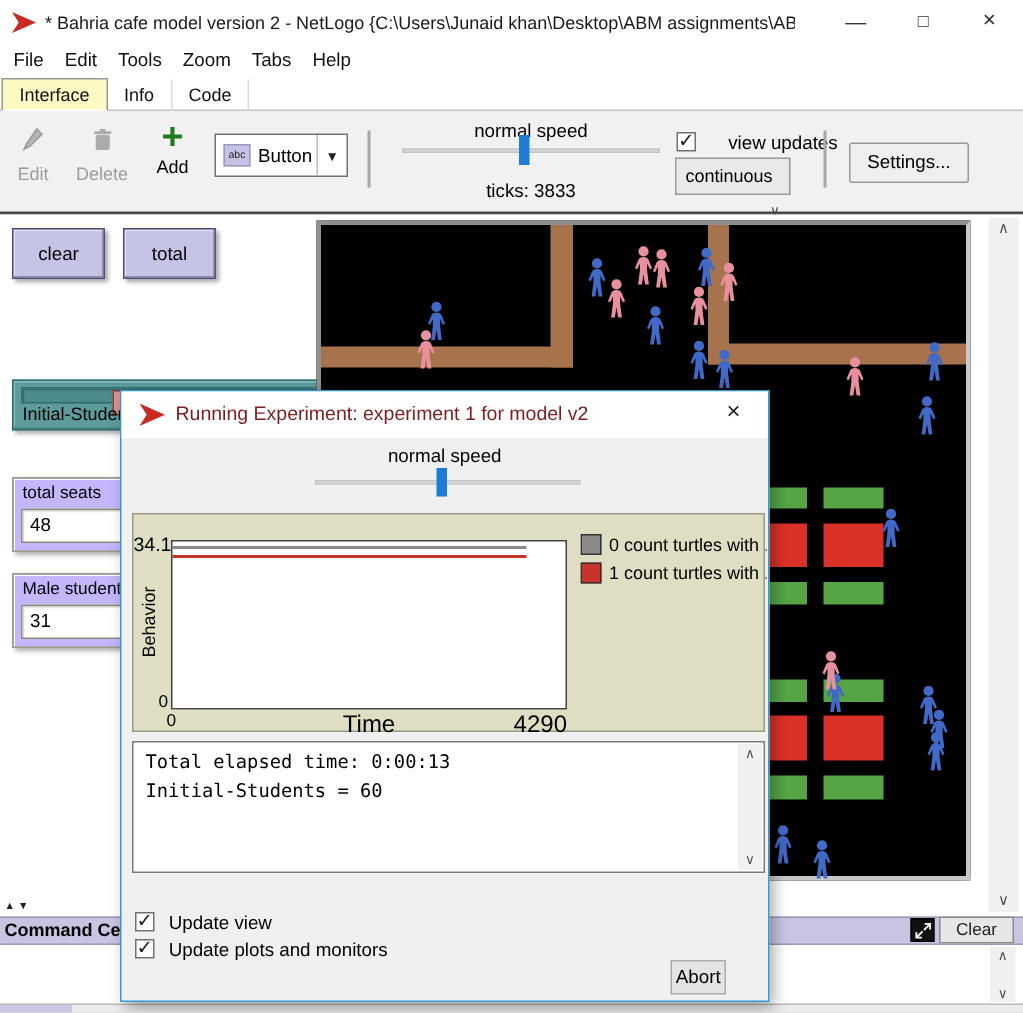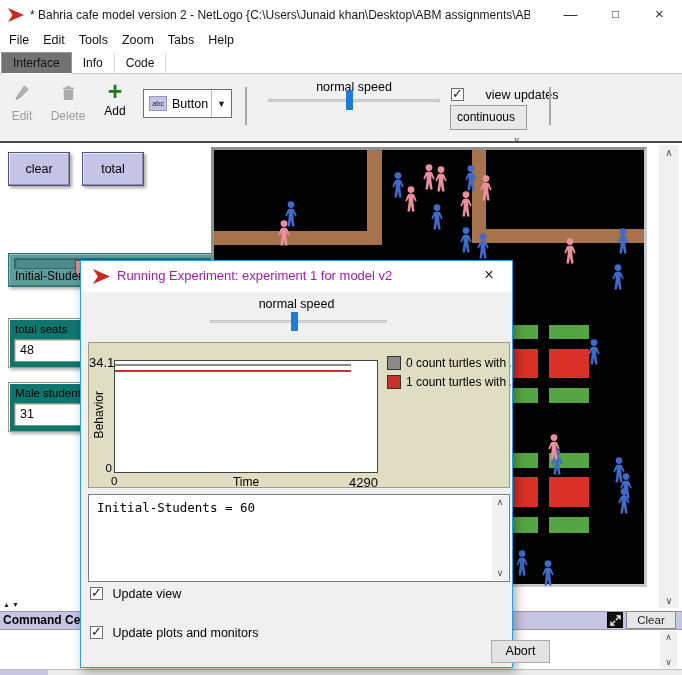--- a/index.html
+++ b/index.html
@@ -13,21 +13,21 @@
   .win-btn{position:absolute;top:0;width:45px;height:30px;text-align:center;line-height:28px;font-size:14px;color:#333;}
   .win-min{left:548px;}.win-max{left:593px;font-size:12px;}.win-close{left:637px;font-size:15px;}
 
   
   .menubar{position:absolute;left:0;top:30px;width:682px;height:22px;background:#fff;padding-left:2px;}
   .menu-item{display:inline-block;padding:3px 7px;font-size:12.5px;color:#111;}
 
   
   .tabstrip{position:absolute;left:0;top:52px;width:682px;height:22px;background:#fff;border-bottom:1px solid #c4c4c4;padding-left:1px;}
   .tab{display:inline-block;height:21px;line-height:20px;padding:0 11px;font-size:12px;color:#111;border-right:1px solid #d9d9d9;}
-  .tab.active{border:1px solid #979797;border-bottom:1px solid #fff;background:#737373;height:22px;}
+  .tab.active{border:1px solid #979797;border-bottom:1px solid #fff;background:#fef9c3;height:22px;}
 
   
   .toolbar{position:absolute;left:0;top:74px;width:682px;height:69px;background:#F1F1F1;border-bottom:2px solid #4a4a4a;}
   .tb-item{position:absolute;text-align:center;font-size:12px;}
   .tb-label{display:block;margin-top:4px;}
   .tb-gray{color:#9c9c9c;}
   .tb-edit{left:6px;top:11px;width:32px;}
   .tb-delete{left:48px;top:11px;width:40px;}
   .tb-add{left:98px;top:5px;width:34px;color:#000;}
   .plus{font-size:25px;font-weight:bold;color:#1E7A1E;line-height:24px;display:block;}
@@ -52,21 +52,21 @@
   .iface{position:absolute;left:0;top:143px;width:682px;height:467px;background:#fff;}
   .nl-btn{position:absolute;background:#C5C3E6;border:1px solid #50507a;box-shadow:inset -1px -1px 0 #8f8fb2,inset 1px 1px 0 #e9e9fa,2px 2px 3px rgba(0,0,0,.35);text-align:center;font-size:12.5px;color:#000;}
   .btn-clear{left:8px;top:9px;width:62px;height:34px;line-height:32px;}
   .btn-setup{left:82px;top:9px;width:62px;height:34px;line-height:32px;}
   .btn-go{left:8px;top:62px;width:59px;height:35px;line-height:33px;}
   .forever{position:absolute;right:4px;bottom:4px;}
   .slider-widget{position:absolute;left:8px;top:110px;width:228px;height:34px;background:#5E9C9C;border:1px solid #2F6F6F;box-shadow:inset -1px -1px 0 #417f7f,inset 1px 1px 0 #8fc0c0,2px 2px 3px rgba(0,0,0,.3);}
   .slider-groove{position:absolute;left:5px;top:4px;right:5px;height:11px;background:#4D8A8A;border:1px solid #2F6F6F;box-shadow:inset 1px 1px 1px rgba(0,0,0,.3);}
   .slider-handle{position:absolute;left:60px;top:1px;width:9px;height:17px;background:#D98F8F;border:1px solid #7d3f3f;}
   .slider-label{position:absolute;left:6px;bottom:3px;font-size:12px;white-space:nowrap;}
-  .monitor{position:absolute;background:#0f766e;border:1px solid #9a9a88;box-shadow:inset 1px 1px 0 #fcfcf0,2px 2px 3px rgba(0,0,0,.3);}
+  .monitor{position:absolute;background:#c4b5fd;border:1px solid #9a9a88;box-shadow:inset 1px 1px 0 #fcfcf0,2px 2px 3px rgba(0,0,0,.3);}
   .mon1{left:8px;top:175px;width:90px;height:50px;}
   .mon2{left:8px;top:239px;width:97px;height:50px;}
   .mon-label{position:absolute;left:6px;top:4px;font-size:11.5px;white-space:nowrap;}
   .mon-value{position:absolute;left:5px;bottom:5px;right:7px;height:23px;background:#fff;border:1px solid #8e8e7e;box-shadow:inset 1px 1px 1px rgba(0,0,0,.2);font-size:12.5px;line-height:21px;padding-left:5px;}
 
   
   .world{position:absolute;left:211px;top:4px;width:436px;height:440px;background:#000;border:3px solid #909090;border-right-color:#c9c9c9;border-bottom-color:#c9c9c9;}
   .wall,.seat{position:absolute;}
   .person{position:absolute;width:16px;height:26px;}
 
@@ -84,53 +84,53 @@
   .cc-out{position:absolute;left:0;top:630px;width:682px;height:39px;background:#fff;}
   .cc-scroll{position:absolute;left:660px;top:631px;width:17px;height:37px;background:#F0F0F0;}
   .cc-scroll .sb-arrow{height:12px;line-height:12px;font-size:9px;}
   .cc-bottom{position:absolute;left:0;top:669px;width:682px;height:6px;background:#ECECEC;border-top:1px solid #bdbdbd;}
   .cc-bottom-lav{position:absolute;left:0;top:0;width:48px;height:6px;background:#C7C5E2;}
 
   
   .dialog{position:absolute;left:80px;top:260px;width:433px;height:408px;background:#F0F0F0;border:1px solid #2E9BD6;box-shadow:3px 4px 10px rgba(0,0,0,.35);z-index:20;}
   .dlg-titlebar{position:absolute;left:0;top:0;width:100%;height:31px;background:#fff;}
   .dlg-icon{position:absolute;left:12px;top:8px;}
-  .dlg-title{position:absolute;left:36px;top:0;line-height:30px;font-size:13px;color:#a21caf;white-space:nowrap;}
+  .dlg-title{position:absolute;left:36px;top:0;line-height:30px;font-size:13px;color:#7f1d1d;white-space:nowrap;}
   .dlg-close{position:absolute;right:8px;top:0;width:30px;height:30px;text-align:center;line-height:28px;font-size:16px;color:#222;}
   .dlg-speed-label{position:absolute;left:0;top:36px;width:100%;text-align:center;font-size:12.5px;}
   .dlg-track{position:absolute;left:129px;top:59px;width:177px;height:3px;background:#dcdcdc;border:1px solid #c6c6c6;}
   .dlg-handle{position:absolute;left:210px;top:51px;width:7px;height:19px;background:#1E7BD7;}
 
   .plotbox{position:absolute;left:7px;top:81px;width:422px;height:146px;background:#DFDEC2;border:1px solid #9a9a85;}
   .plot-title{position:absolute;left:0;top:2px;width:310px;text-align:center;font-weight:bold;font-size:13px;}
   .plot-white{position:absolute;left:25px;top:17px;width:264px;height:113px;background:#fff;border:1px solid #444;}
   .plot-ymax{position:absolute;left:0;top:12px;width:23px;text-align:right;font-size:13px;}
   .plot-ymin{position:absolute;left:12px;top:119px;width:11px;text-align:right;font-size:11.5px;}
   .plot-ylab{position:absolute;left:3px;top:48px;font-size:12px;writing-mode:vertical-rl;transform:rotate(180deg);}
   .plot-x0{position:absolute;left:22px;top:132px;font-size:11.5px;}
-  .plot-xlab{position:absolute;left:25px;top:132px;width:264px;text-align:center;font-size:12px;}
-  .plot-xmax{position:absolute;left:249px;top:132px;width:40px;text-align:right;font-size:13px;}
+  .plot-xlab{position:absolute;left:25px;top:132px;width:264px;text-align:center;font-size:16px;}
+  .plot-xmax{position:absolute;left:249px;top:132px;width:40px;text-align:right;font-size:16px;}
   .plot-line{position:absolute;height:2px;}
   .legend{position:absolute;left:298px;top:13px;width:124px;overflow:hidden;}
   .legend-row{display:flex;align-items:center;margin-bottom:5px;white-space:nowrap;}
   .legend-swatch{width:14px;height:14px;border:1px solid #333;margin-right:5px;flex:0 0 auto;}
   .legend-label{font-size:12px;}
 
   .outbox{position:absolute;left:7px;top:233px;width:422px;height:88px;background:#fff;border:1px solid #7b7b7b;}
   .out-lines{position:absolute;left:8px;top:3px;right:20px;font-family:"DejaVu Sans Mono",monospace;font-size:12.5px;line-height:19px;white-space:pre;}
   .out-scroll{position:absolute;right:1px;top:1px;width:16px;height:84px;background:#F0F0F0;}
   .out-scroll .sb-arrow{height:13px;line-height:13px;font-size:9px;}
 
   .cb{width:13px;height:13px;background:#fff;border:1px solid #707070;position:relative;display:inline-block;}
   .cb.on::after{content:"✓";position:absolute;left:0px;top:-3px;font-size:13px;color:#1a1a1a;}
   .dlg-check{position:absolute;left:9px;height:16px;}
   .dlg-check .lbl{font-size:12.5px;margin-left:6px;vertical-align:middle;}
   .dlg-check .cb{vertical-align:middle;}
-  .chk1{top:325px;}.chk2{top:364px;}
-  .abort-btn{position:absolute;left:366px;top:379px;width:59px;height:23px;background:#E3E3E3;border:1px solid #ababab;text-align:center;line-height:21px;font-size:12.5px;margin-left:44px;}
+  .chk1{top:346px;}.chk2{top:364px;}
+  .abort-btn{position:absolute;left:366px;top:379px;width:37px;height:23px;background:#E3E3E3;border:1px solid #ababab;text-align:center;line-height:21px;font-size:12.5px;}
 </style>
 </head>
 <body>
 
 <div class="app">
 
   <div class="titlebar">
     <svg class="title-icon" viewBox="0 0 16 14">
         <path d="M0 0 L16 7 0 14 4.5 7 Z" fill="#C62A21"></path>
       </svg>
@@ -165,29 +165,31 @@
     </div>
     <div class="wdd">
       <span class="wdd-icon">abc</span>
       <span class="wdd-text">Button</span>
       <span class="wdd-chev">▼</span>
     </div>
     <div class="tb-sep sep1"></div>
     <div class="speed-label">normal speed</div>
     <div class="speed-track"></div>
     <div class="speed-handle"></div>
+    <div class="ticks">ticks: 3833</div>
     <div class="vu-row">
       <span class="cb on"></span>
       <span class="lbl">view updates</span>
     </div>
     <div class="cont-dd">
       <span>continuous</span>
       <span class="chev">∨</span>
     </div>
     <div class="tb-sep sep2"></div>
+    <div class="settings-btn">Settings...</div>
   </div>
 
   <div class="iface">
     <div class="nl-btn btn-clear">clear</div>
     <div class="nl-btn btn-setup">total</div>
     <div class="slider-widget">
       <div class="slider-groove">
         <div class="slider-handle"></div>
       </div>
       <div class="slider-label">Initial-Students</div>
@@ -367,21 +369,21 @@
             <span class="legend-label">0 count turtles with ...</span>
           </div>
           <div class="legend-row">
             <span class="legend-swatch" style="background: rgb(200, 52, 43);"></span>
             <span class="legend-label">1 count turtles with ...</span>
           </div>
         </div>
     </div>
 
     <div class="outbox">
-      <div class="out-lines" id="out-lines"><div>Initial-Students = 60</div></div>
+      <div class="out-lines" id="out-lines"><div>Total elapsed time: 0:00:13</div><div>Initial-Students = 60</div></div>
       <div class="out-scroll">
         <div class="sb-arrow sb-up">∧</div>
         <div class="sb-arrow sb-down">∨</div>
       </div>
     </div>
 
     <div class="dlg-check chk1">
       <span class="cb on"></span>
       <span class="lbl">Update view</span>
     </div>

